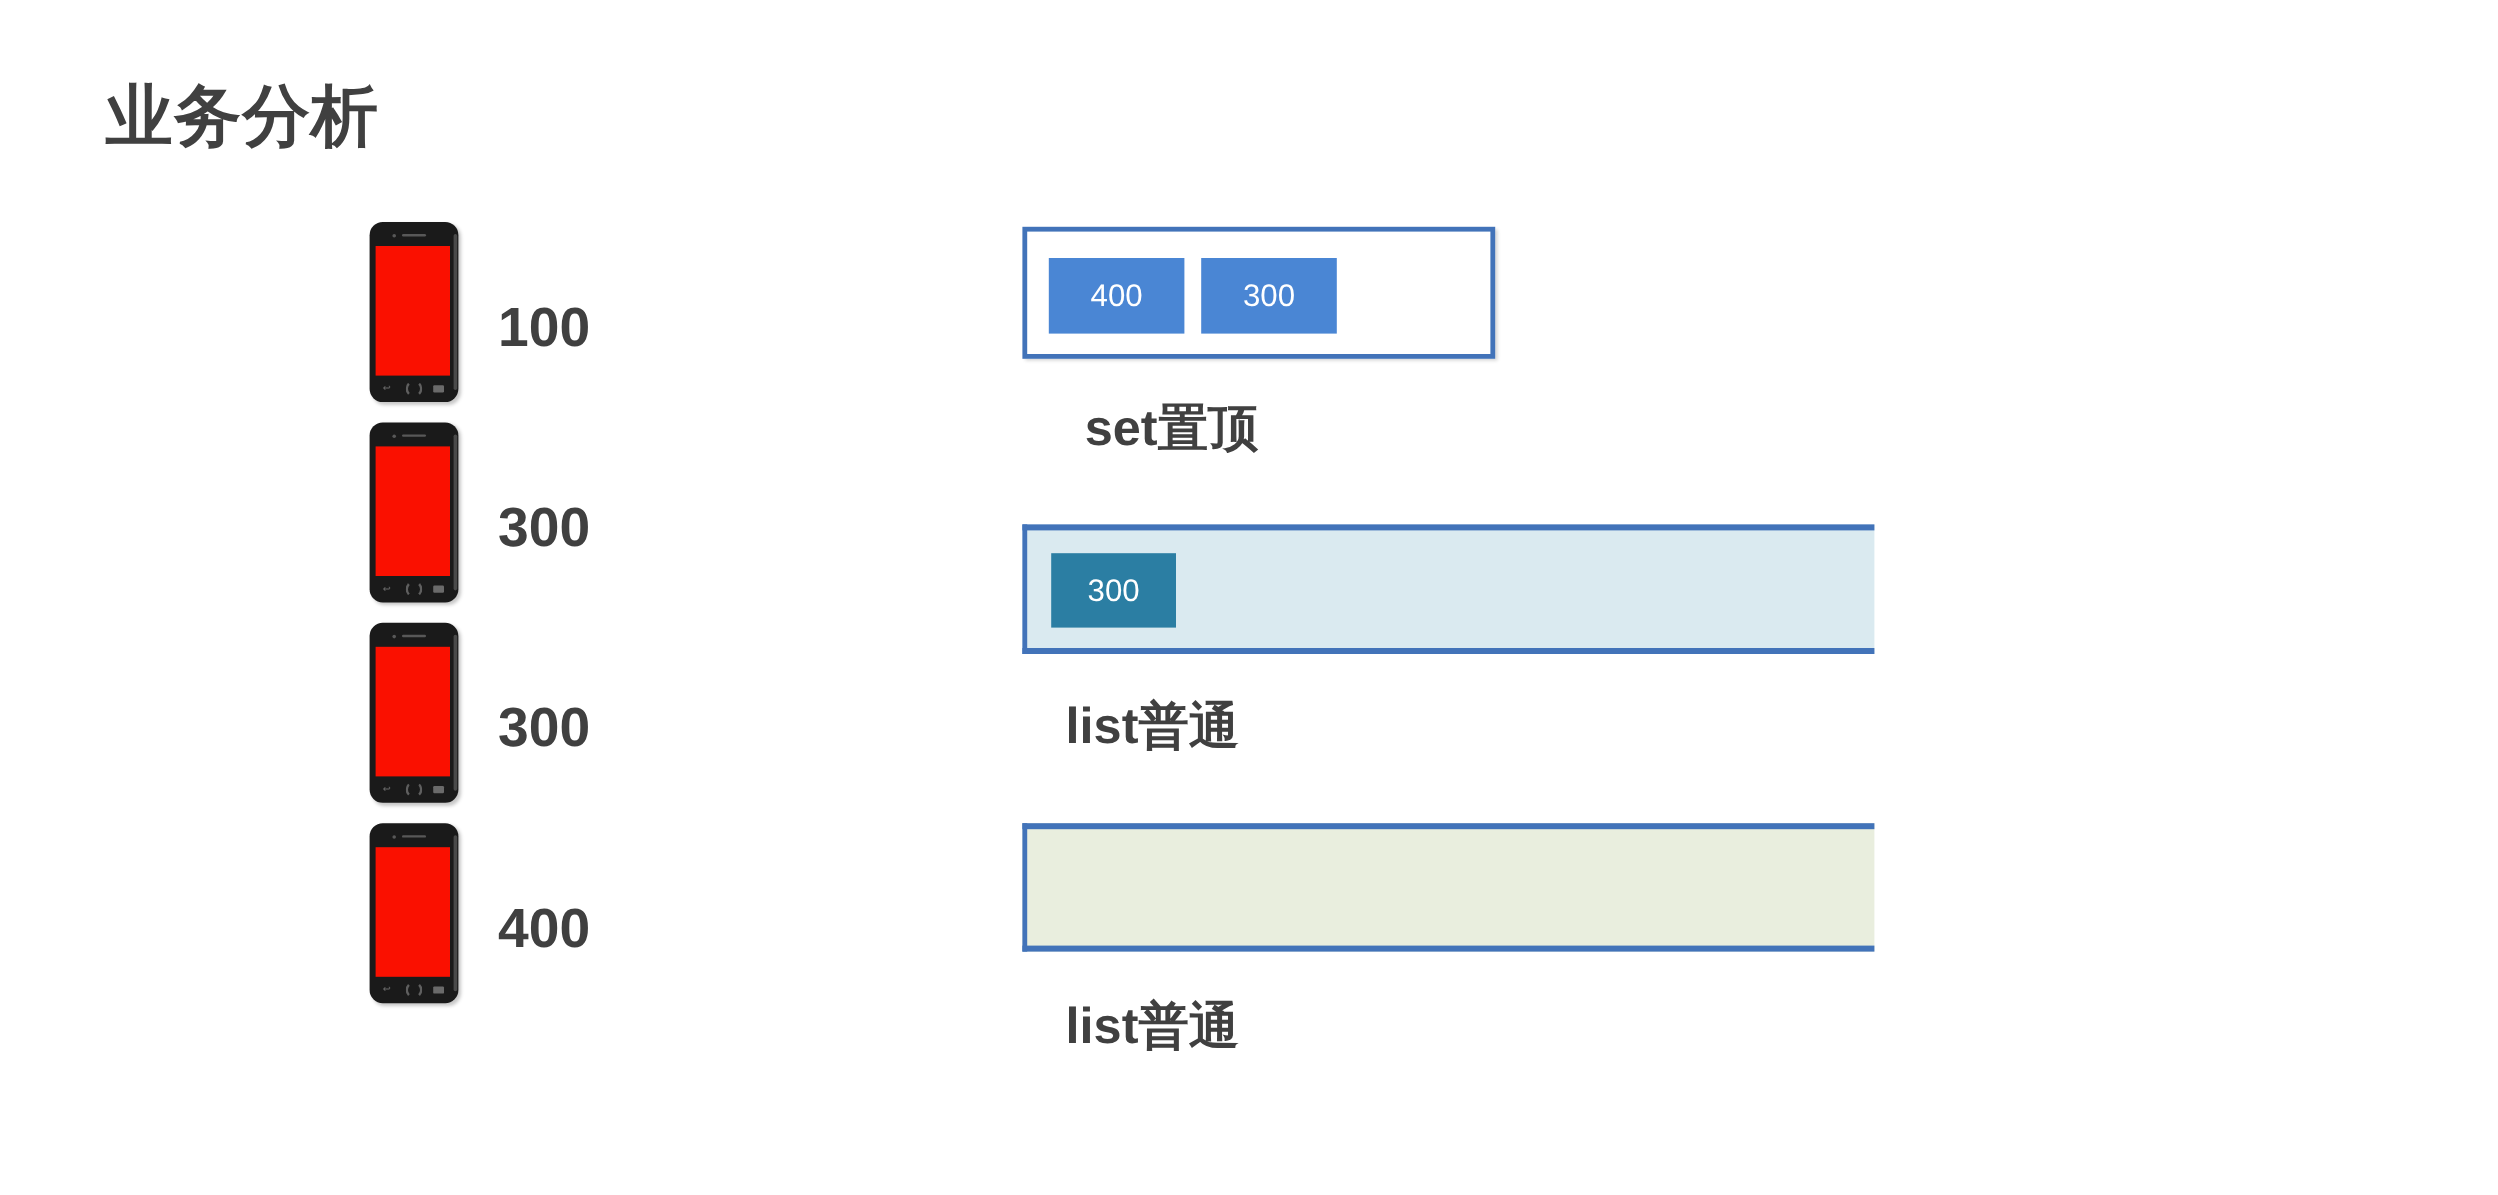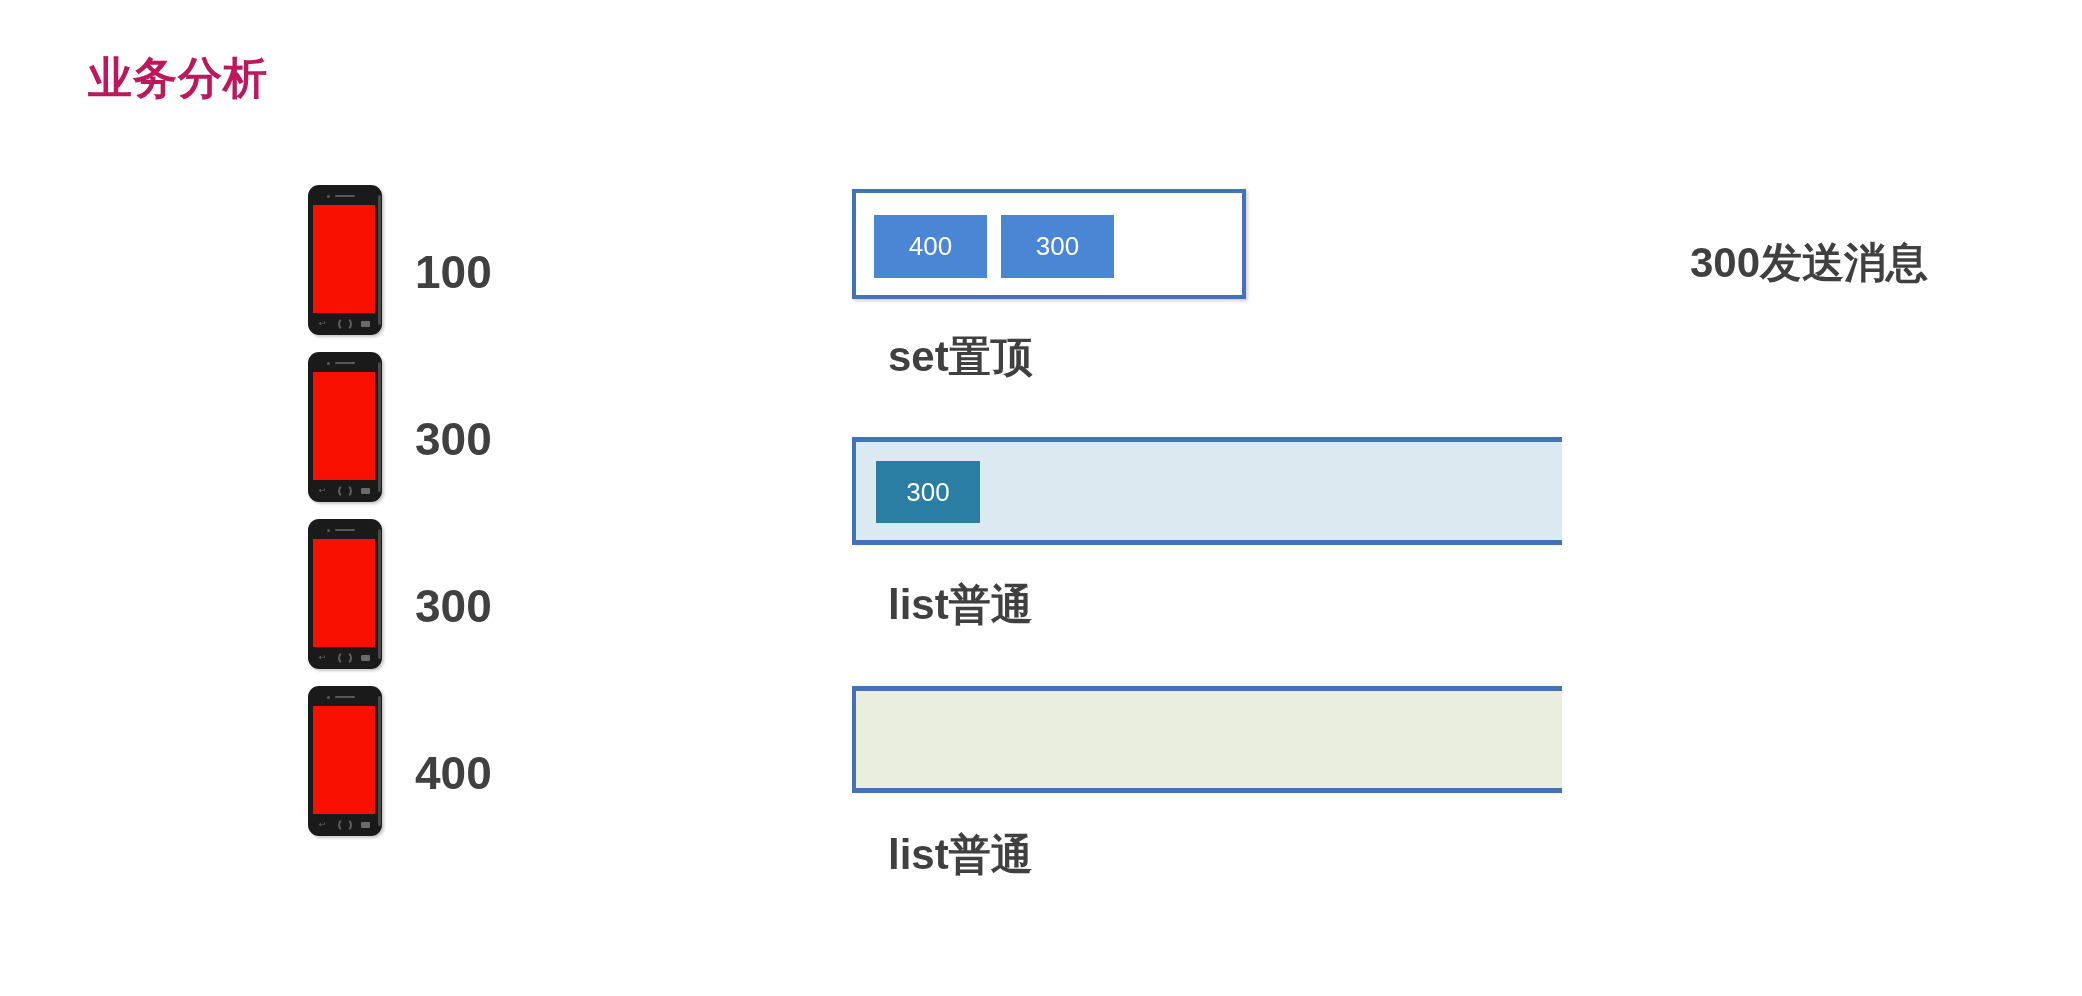--- a/index.html
+++ b/index.html
@@ -19,24 +19,24 @@
 
   .stage {
     position: absolute;
     inset: 0;
   }
 
   
   .page-title {
     position: absolute;
     left: 88px;
-    top: 49px;
-    font-size: 44px;
+    top: 60px;
+    font-size: 56px;
     font-weight: bold;
-    color: #be185d;
+    color: #404040;
     letter-spacing: 1px;
     white-space: nowrap;
   }
 
   
   .phone-column {
     position: absolute;
     left: 305px;
     top: 185px;
   }
@@ -224,21 +224,21 @@
   }
 
   .panel-caption {
     position: absolute;
     left: 36px;
     font-size: 42px;
     font-weight: bold;
     color: #404040;
     white-space: nowrap;
   }
-  .caption-set        { top: 140px; }
+  .caption-set        { top: 140px; margin-left: 16px; }
   .caption-list-norm  { top: 388px; }
   .caption-list-top   { top: 638px; }
 
   
   .side-note {
     position: absolute;
     left: 1690px;
     top: 235px;
     font-size: 42px;
     font-weight: bold;
@@ -326,15 +326,14 @@
     <div class="panel panel-list-normal">
       <div class="chip-teal">300</div>
     </div>
     <div class="panel-caption caption-list-norm">list普通</div>
 
     <div class="panel panel-list-top"></div>
     <div class="panel-caption caption-list-top">list普通</div>
 
   </div>
 
-  <div class="side-note">300发送消息</div>
 
 </div>
 
 </body></html>

